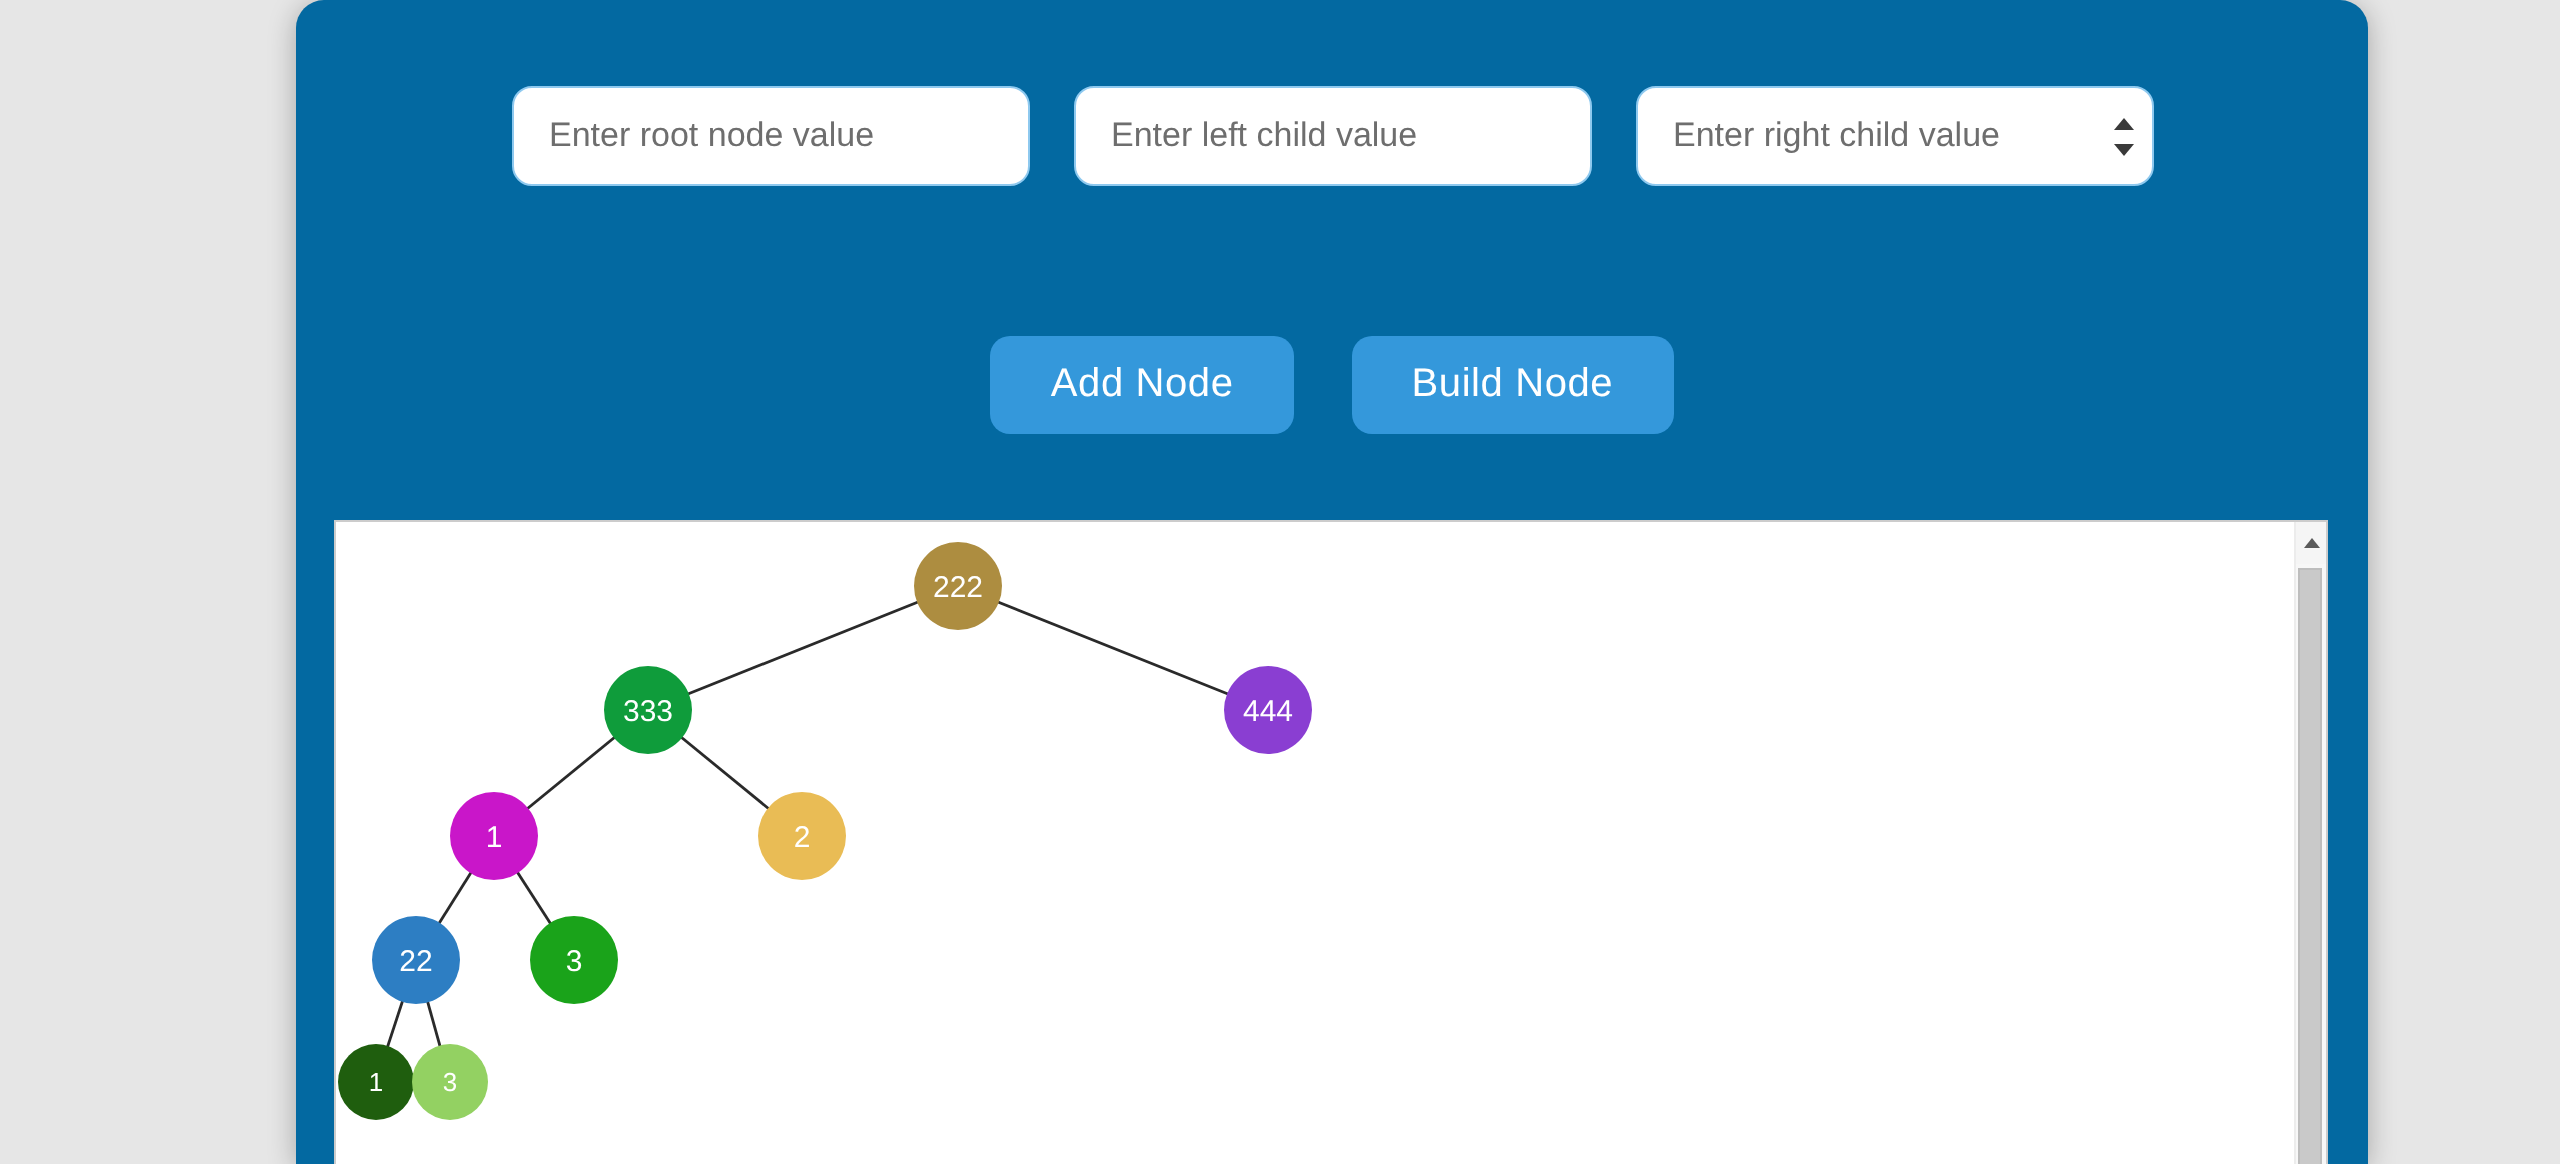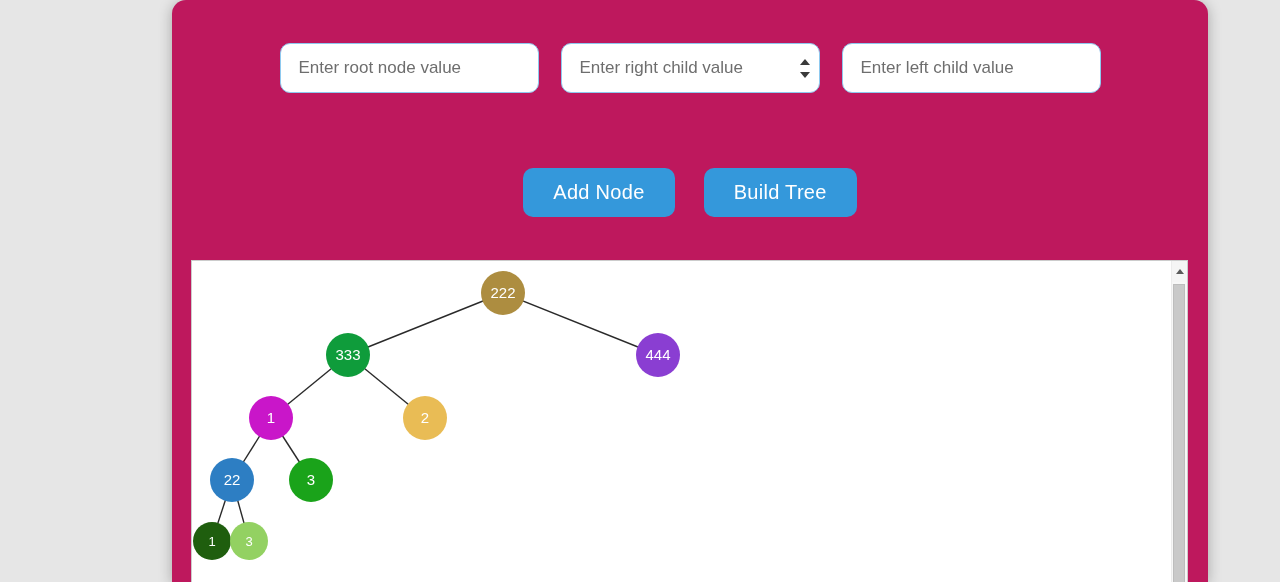--- a/index.html
+++ b/index.html
@@ -6,24 +6,23 @@
   html, body {
     width: 1280px; height: 582px;
     overflow: hidden;
     background: #e6e6e6;
     font-family: "Liberation Sans", "DejaVu Sans", sans-serif;
   }
   .card {
     position: absolute;
     left: 148px; top: 0;
     width: 1036px; height: 582px;
-    background: #be185d;
+    background: #0369a1;
     border-radius: 14px 14px 0 0;
     box-shadow: 0 2px 14px rgba(0,0,0,0.28);
-    margin-left: 24px;
   }
   .inputs-row {
     position: absolute;
     left: 0; top: 43px;
     width: 100%;
     display: flex;
     justify-content: center;
     gap: 22px;
   }
   .field-wrap { position: relative; }
@@ -132,34 +131,34 @@
 </head>
 <body>
 
 <div class="card">
 
   <div class="inputs-row">
     <div class="field-wrap">
       <input class="field" type="text" placeholder="Enter root node value" style="">
     </div>
     <div class="field-wrap">
+      <input class="field" type="text" placeholder="Enter left child value" style="">
+    </div>
+    <div class="field-wrap">
       <input class="field" type="text" placeholder="Enter right child value" style="">
       <div class="spinner">
         <div class="spin-up"></div>
         <div class="spin-down"></div>
       </div>
     </div>
-    <div class="field-wrap">
-      <input class="field" type="text" placeholder="Enter left child value" style="">
-    </div>
   </div>
 
   <div class="buttons-row">
     <button class="btn">Add Node</button>
-    <button class="btn">Build Tree</button>
+    <button class="btn">Build Node</button>
   </div>
 
   <div class="tree-box">
     <svg class="tree-svg" width="978" height="338">
         <line x1="311" y1="32" x2="156" y2="94" stroke="#2a2a2a" stroke-width="1.4"></line>
         <line x1="311" y1="32" x2="466" y2="94" stroke="#2a2a2a" stroke-width="1.4"></line>
         <line x1="156" y1="94" x2="79" y2="157" stroke="#2a2a2a" stroke-width="1.4"></line>
         <line x1="156" y1="94" x2="233" y2="157" stroke="#2a2a2a" stroke-width="1.4"></line>
         <line x1="79" y1="157" x2="40" y2="219" stroke="#2a2a2a" stroke-width="1.4"></line>
         <line x1="79" y1="157" x2="119" y2="219" stroke="#2a2a2a" stroke-width="1.4"></line>

